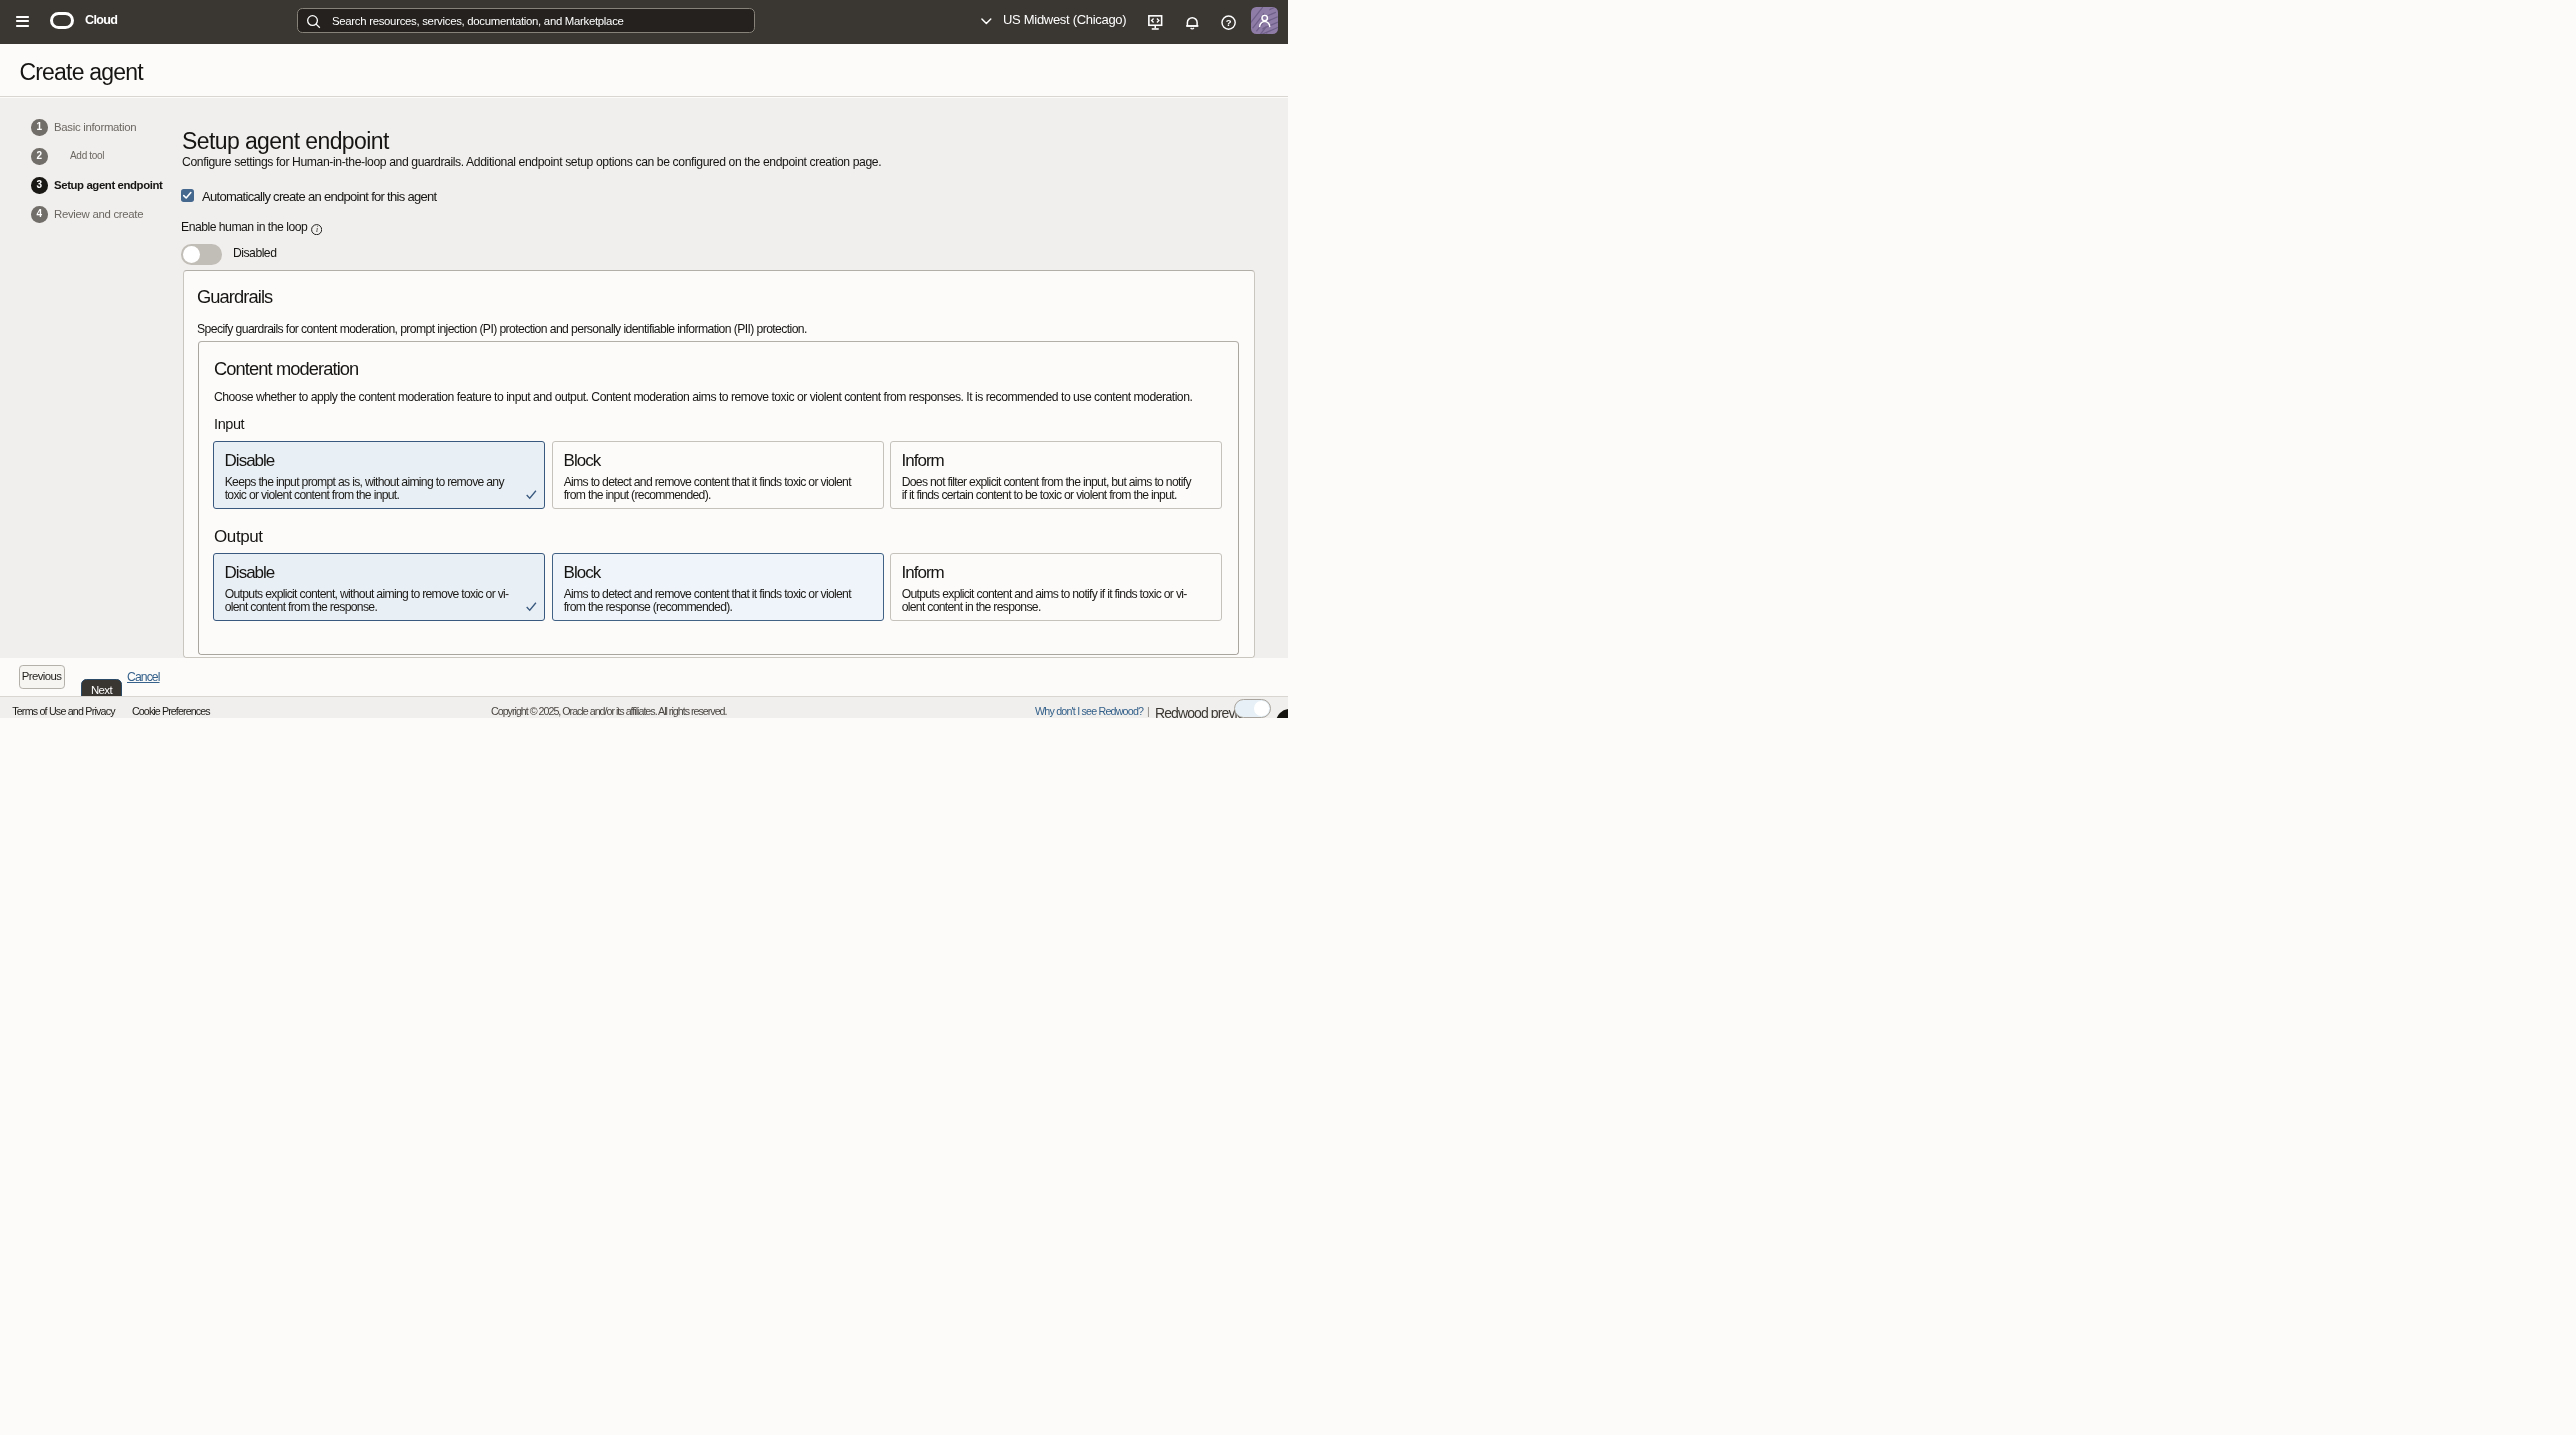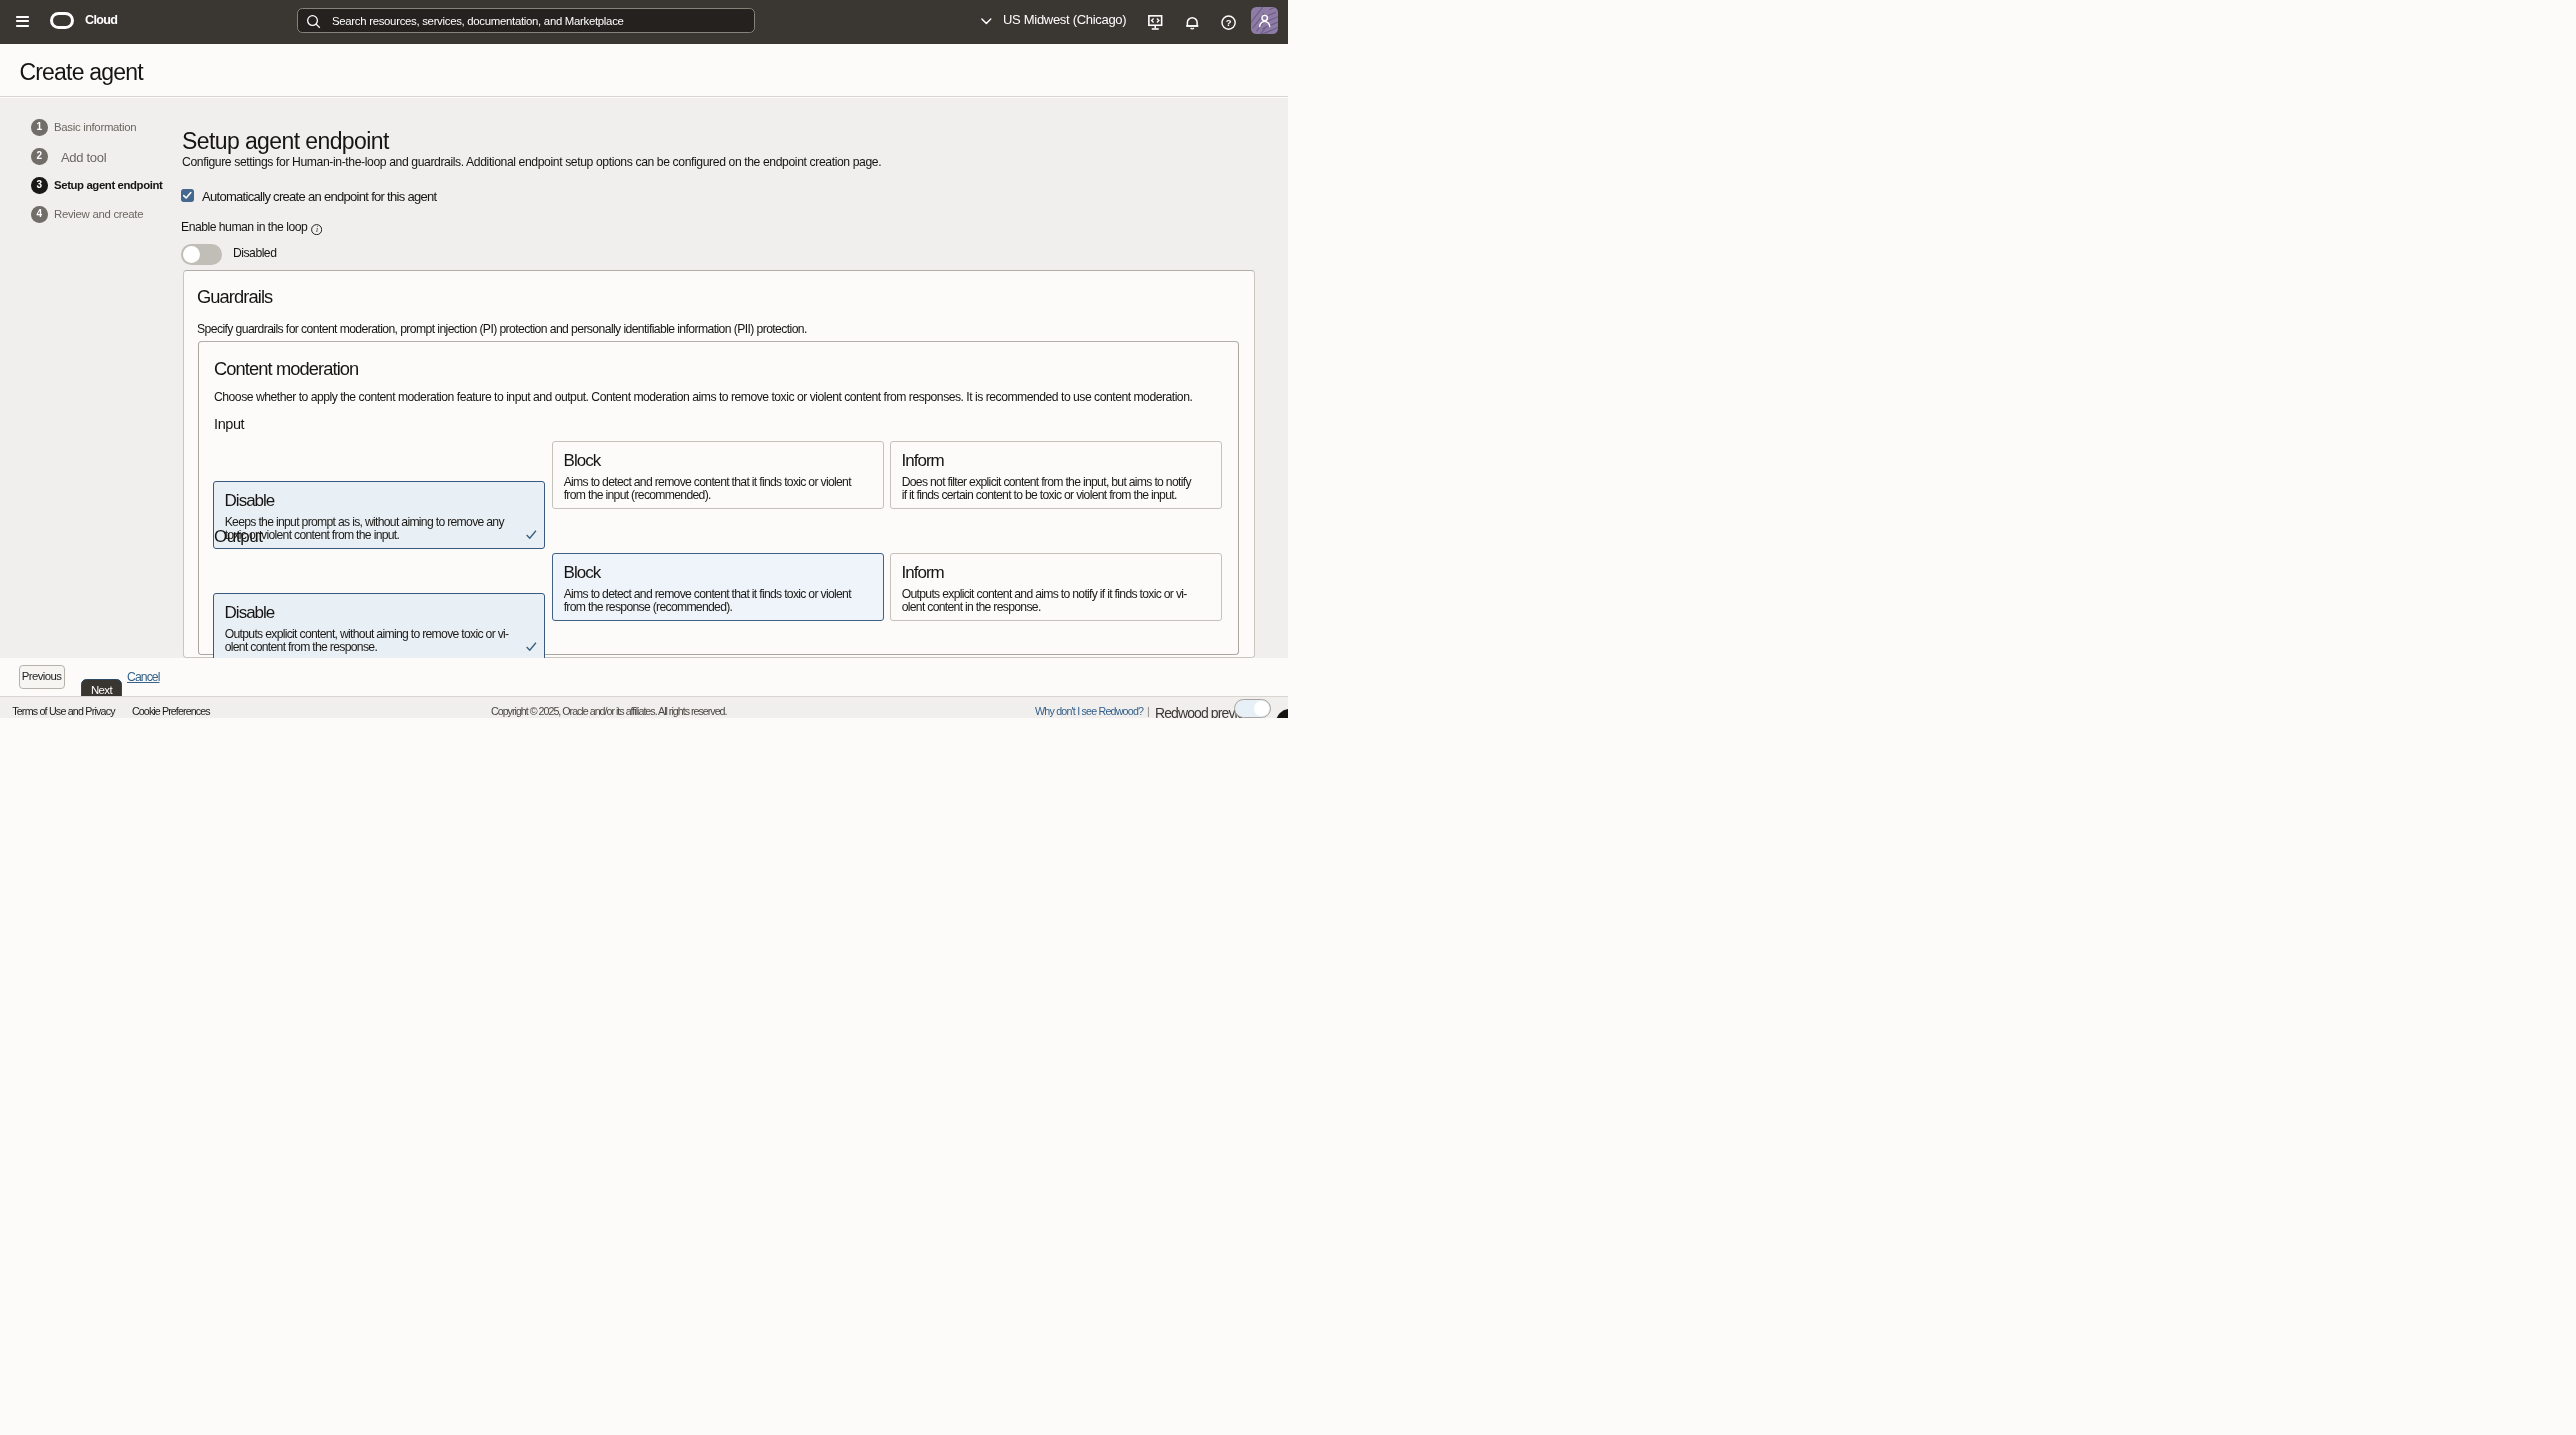--- a/index.html
+++ b/index.html
@@ -21,21 +21,21 @@
   #content { position:absolute; left:0; top:98px; width:1288px; height:560px; background:#f1efed; }
 
   .stepc { position:absolute; left:31px; width:16.5px; height:16.5px; border-radius:50%; background:#716d68; color:#fff; font-size:10px; font-weight:700; text-align:center; line-height:16.5px; }
   .stepc.active { background:#1b1916; }
 
   
   #gpanel { position:absolute; left:183px; top:270px; width:1072px; height:388px; background:#fcfbfa; border:0.8px solid #c9c5bf; border-top:1.9px solid #b2aea8; border-radius:3.8px; }
   #ipanel { position:absolute; left:198px; top:341px; width:1041px; height:314px; background:#fcfbfa; border:0.8px solid #a9a59f; border-top:1.9px solid #b2aea8; border-radius:3.8px; }
 
   .card { position:absolute; width:332px; height:68px; background:#fcfbfa; border:0.8px solid #c5c1bb; border-radius:3px; }
-  .card.sel { background:#e8eff5; border:1.1px solid #39597e;margin-top:40px; }
+  .card.sel { background:#e8eff5; border:1.1px solid #39597e; }
   .card.hov { background:#eef4f9; border:1.1px solid #416185; }
   .card .ct { position:absolute; left:10.6px; top:10.2px; font-size:17px; line-height:1; letter-spacing:-1px; color:#161513; white-space:pre; }
   .card .cd { position:absolute; left:10.7px; top:34px; font-size:12.2px; line-height:13px; letter-spacing:-0.7px; color:#1d1b18; width:293px; }
   .card .chk { position:absolute; left:312px; top:48px; }
 
   
   #actionbar { position:absolute; left:0; top:658px; width:1288px; height:38px; background:#fcfbfa; }
   #btnprev { position:absolute; left:18.6px; top:7px; width:46px; height:24px; background:#f6f5f2; border:0.8px solid #b4b0aa; border-radius:3.8px; }
   #btnnext { position:absolute; left:81px; top:5.2px; width:41px; height:27px; background:#393530; border:1.5px solid #2a4a68; border-radius:5.3px;margin-top:16px; }
 
@@ -122,21 +122,21 @@
 
 <div id="titleband">
   <div class="txt" style="left:19.4px;top:16.5px;font-size:23px;letter-spacing:-0.8px">Create agent</div>
 </div>
 
 <div id="content"></div>
 
 <div class="stepc" style="top:119px">1</div>
 <div class="txt" style="left:54px;top:122px;font-size:11.4px;color:#6b6762;letter-spacing:-0.3px">Basic information</div>
 <div class="stepc" style="top:148px">2</div>
-<div class="txt" style="left:61px;top:151px;font-size:13px;color:#6b6762;letter-spacing:-0.3px">Add tool</div>
+<div class="txt" style="left:70px;top:151px;font-size:10px;color:#6b6762;letter-spacing:-0.3px">Add tool</div>
 <div class="stepc active" style="top:177px">3</div>
 <div class="txt" style="left:54px;top:180px;font-size:11.4px;font-weight:700;color:#161513;letter-spacing:-0.4px">Setup agent endpoint</div>
 <div class="stepc" style="top:206px">4</div>
 <div class="txt" style="left:54px;top:209px;font-size:11.4px;color:#6b6762;letter-spacing:-0.3px">Review and create</div>
 
 <div class="txt" style="left:182px;top:130px;font-size:23px;letter-spacing:-0.6px">Setup agent endpoint</div>
 <div class="txt" style="left:182px;top:156px;font-size:12.2px;letter-spacing:-0.4px">Configure settings for Human-in-the-loop and guardrails. Additional endpoint setup options can be configured on the endpoint creation page.</div>
 
 <div class="abs" style="left:181px;top:189px;width:12.5px;height:12.5px;background:#45688e;border-radius:2.7px">
   <svg width="12.5" height="12.5" viewBox="0 0 16.4 16.4">

